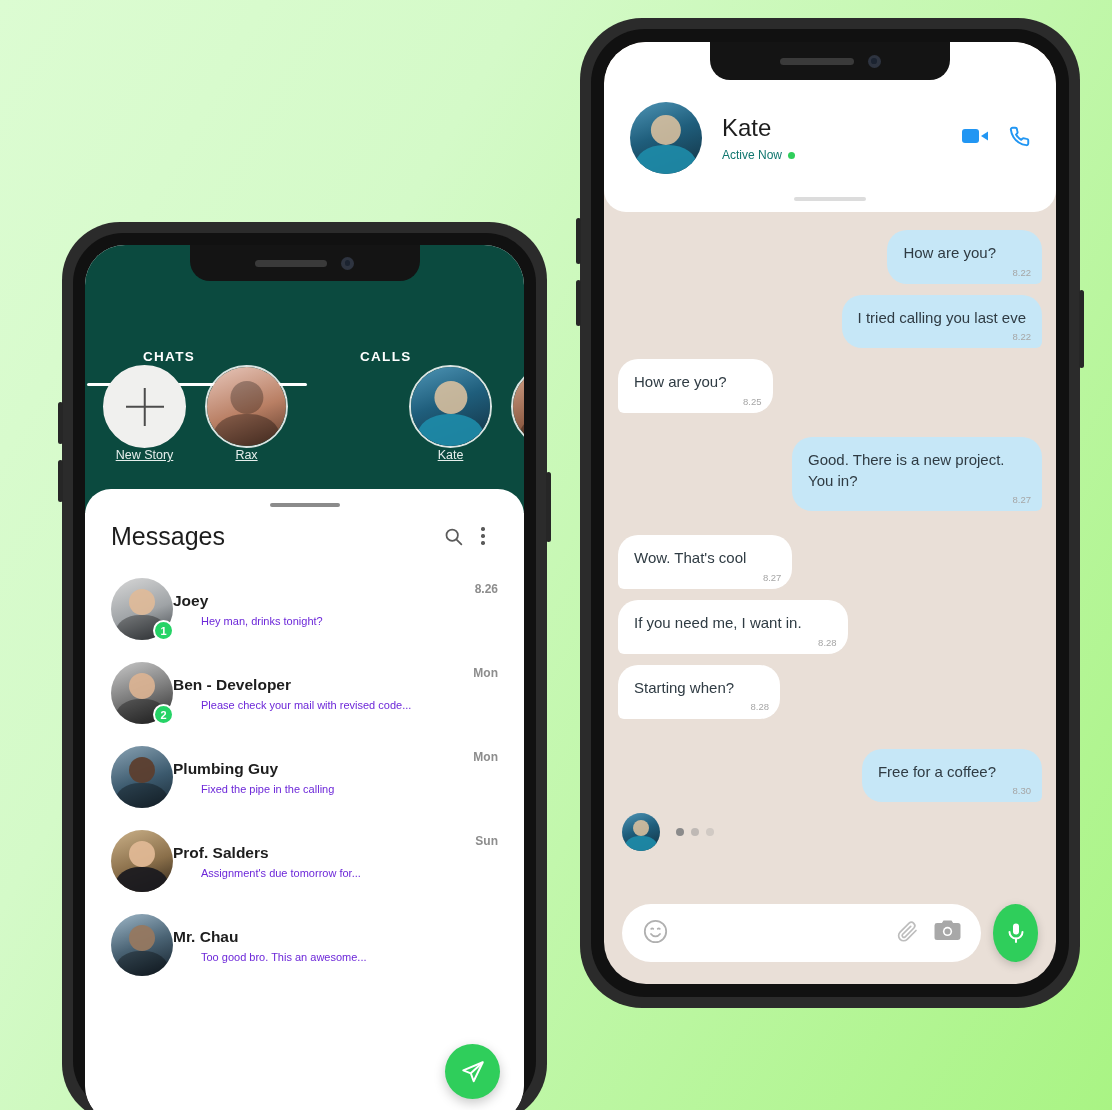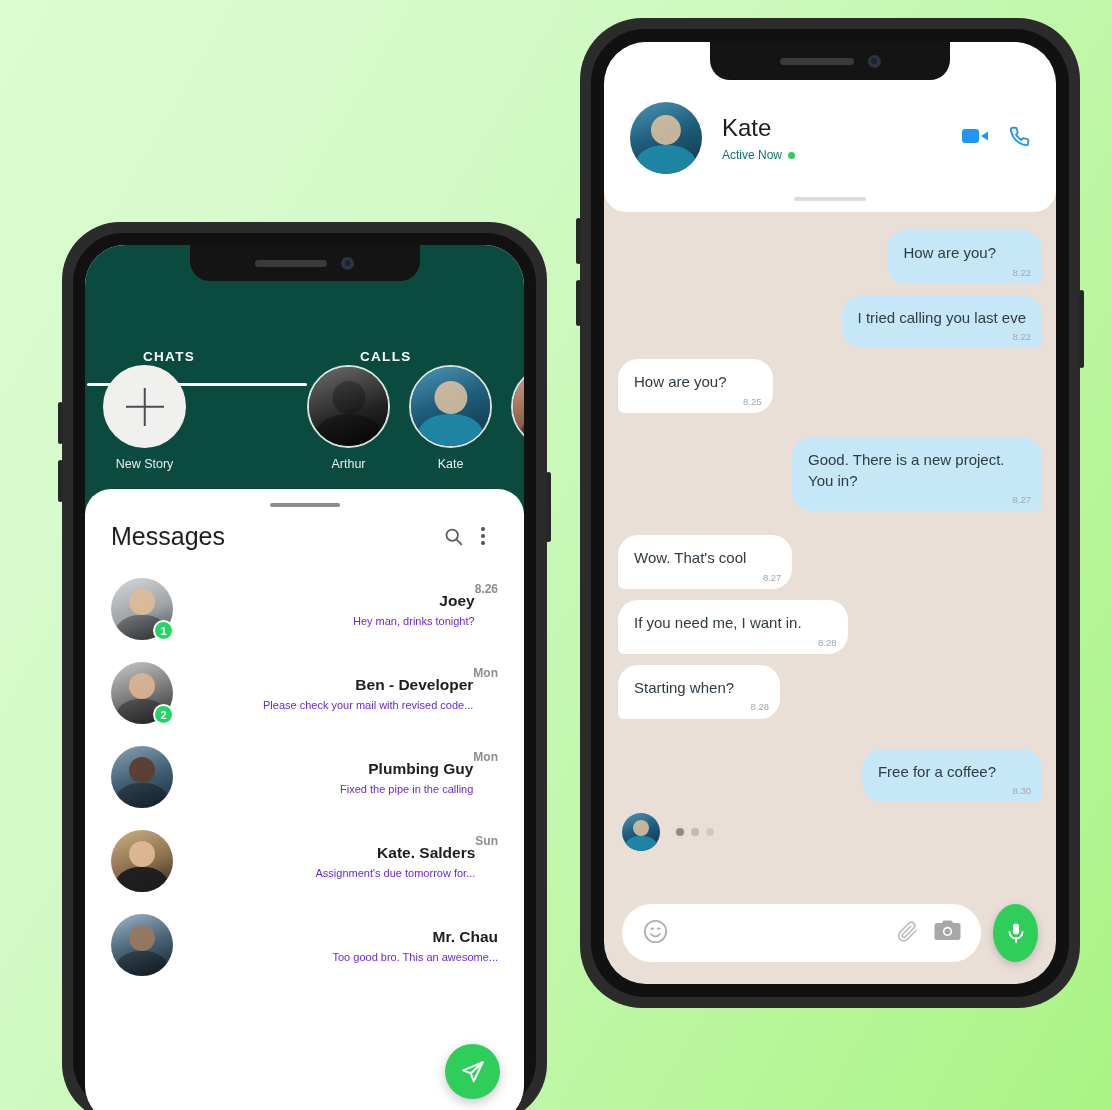--- a/index.html
+++ b/index.html
@@ -47,21 +47,21 @@
     position:absolute; top:34px; left:2px; width:220px; height:3px;
     background:#fff; border-radius:2px;
   }
 
   .stories { position:absolute; top:120px; left:0; width:100%; height:130px; }
   .story { position:absolute; top:0; width:83px; text-align:center; }
   .story .ring {
     width:83px; height:83px; border-radius:50%; overflow:hidden; position:relative;
     border:2px solid rgba(255,255,255,.85);
   }
-  .story .lbl { margin-top:9px; font-size:12.5px; color:#e6eeec; }
+  .story .lbl { margin-top:0; font-size:12.5px; color:#e6eeec;text-decoration:underline; }
   .newstory .ring { background:#f0f0ee; border-color:#f0f0ee; }
   .plus { position:absolute; inset:0; }
   .plus::before,.plus::after{
     content:""; position:absolute; background:#4c4c4c;
     left:50%; top:50%; transform:translate(-50%,-50%);
   }
   .plus::before{ width:38px; height:2.5px; }
   .plus::after { width:2.5px; height:38px; }
 
   .msg-sheet {
@@ -79,21 +79,21 @@
 
   .chat-list { margin-top:16px; }
   .chat-row { display:flex; align-items:center; padding:11px 26px; position:relative; }
   .av-wrap { position:relative; width:62px; height:62px; flex:0 0 62px; }
   .av { width:62px; height:62px; border-radius:50%; overflow:hidden; position:relative; }
   .badge {
     position:absolute; right:-1px; bottom:-1px; width:21px; height:21px; border-radius:50%;
     background:#25d366; color:#fff; font-size:11px; font-weight:bold;
     display:flex; align-items:center; justify-content:center; border:2px solid #fff;
   }
-  .row-mid { flex:1; min-width:0;text-align:right; }
+  .row-mid { flex:1; min-width:0; }
   .row-name { font-size:15.5px; font-weight:bold; color:#1d1d1d; }
   .row-prev { font-size:11px; color:#6d28d9; margin-top:5px; white-space:nowrap; overflow:hidden; text-overflow:ellipsis;margin-left:28px; }
   .row-time { font-size:12px; color:#8d8d8d; font-weight:bold; align-self:flex-start; margin-top:4px; }
 
   .fab {
     position:absolute; right:24px; bottom:26px; width:55px; height:55px; border-radius:50%;
     background:#2fce5b; display:flex; align-items:center; justify-content:center;
     box-shadow:0 4px 12px rgba(0,0,0,.22);
   }
 
@@ -191,25 +191,25 @@
         <div class="tab-underline"></div>
       </div>
 
       <div class="stories">
         <div class="story newstory" style="left:18px;">
           <div class="ring">
               <span class="plus"></span>
             </div>
           <div class="lbl">New Story</div>
         </div>
-        <div class="story" style="left:222px;">
+        <div class="story" style="left:120px;">
           <div class="ring">
-              <span class="ph p-arthur"></span>
+              <span class="ph p-rax"></span>
             </div>
-          <div class="lbl">Arthur</div>
+          <div class="lbl">Rax</div>
         </div>
         <div class="story" style="left:324px;">
           <div class="ring">
               <span class="ph p-kate"></span>
             </div>
           <div class="lbl">Kate</div>
         </div>
         <div class="story" style="left:426px;">
           <div class="ring">
               <span class="ph p-five"></span>
@@ -281,21 +281,21 @@
           <div class="row-time">Mon</div>
         </div>
 
         <div class="chat-row">
           <div class="av-wrap">
             <div class="av">
                 <span class="ph p-prof"></span>
               </div>
           </div>
           <div class="row-mid">
-            <div class="row-name">Kate. Salders</div>
+            <div class="row-name">Prof. Salders</div>
             <div class="row-prev">Assignment's due tomorrow for...</div>
           </div>
           <div class="row-time">Sun</div>
         </div>
 
 
         <div class="chat-row">
           <div class="av-wrap">
             <div class="av">
                 <span class="ph p-chau"></span>

